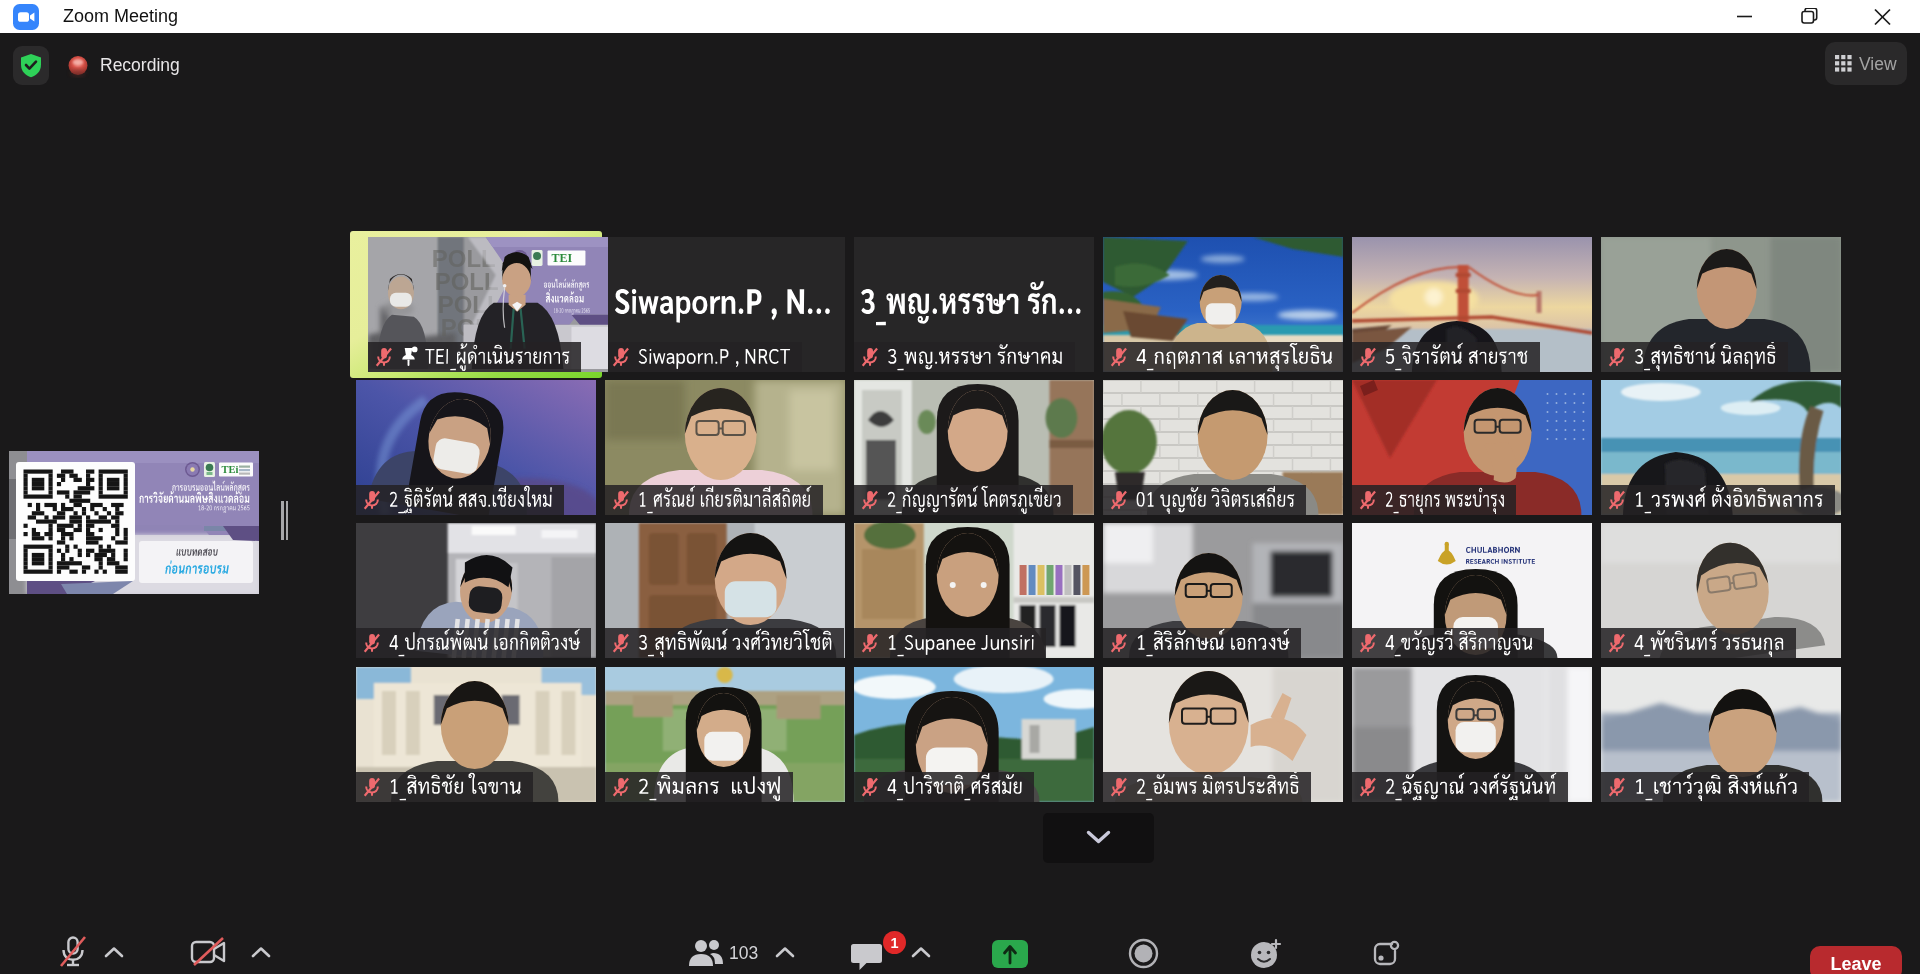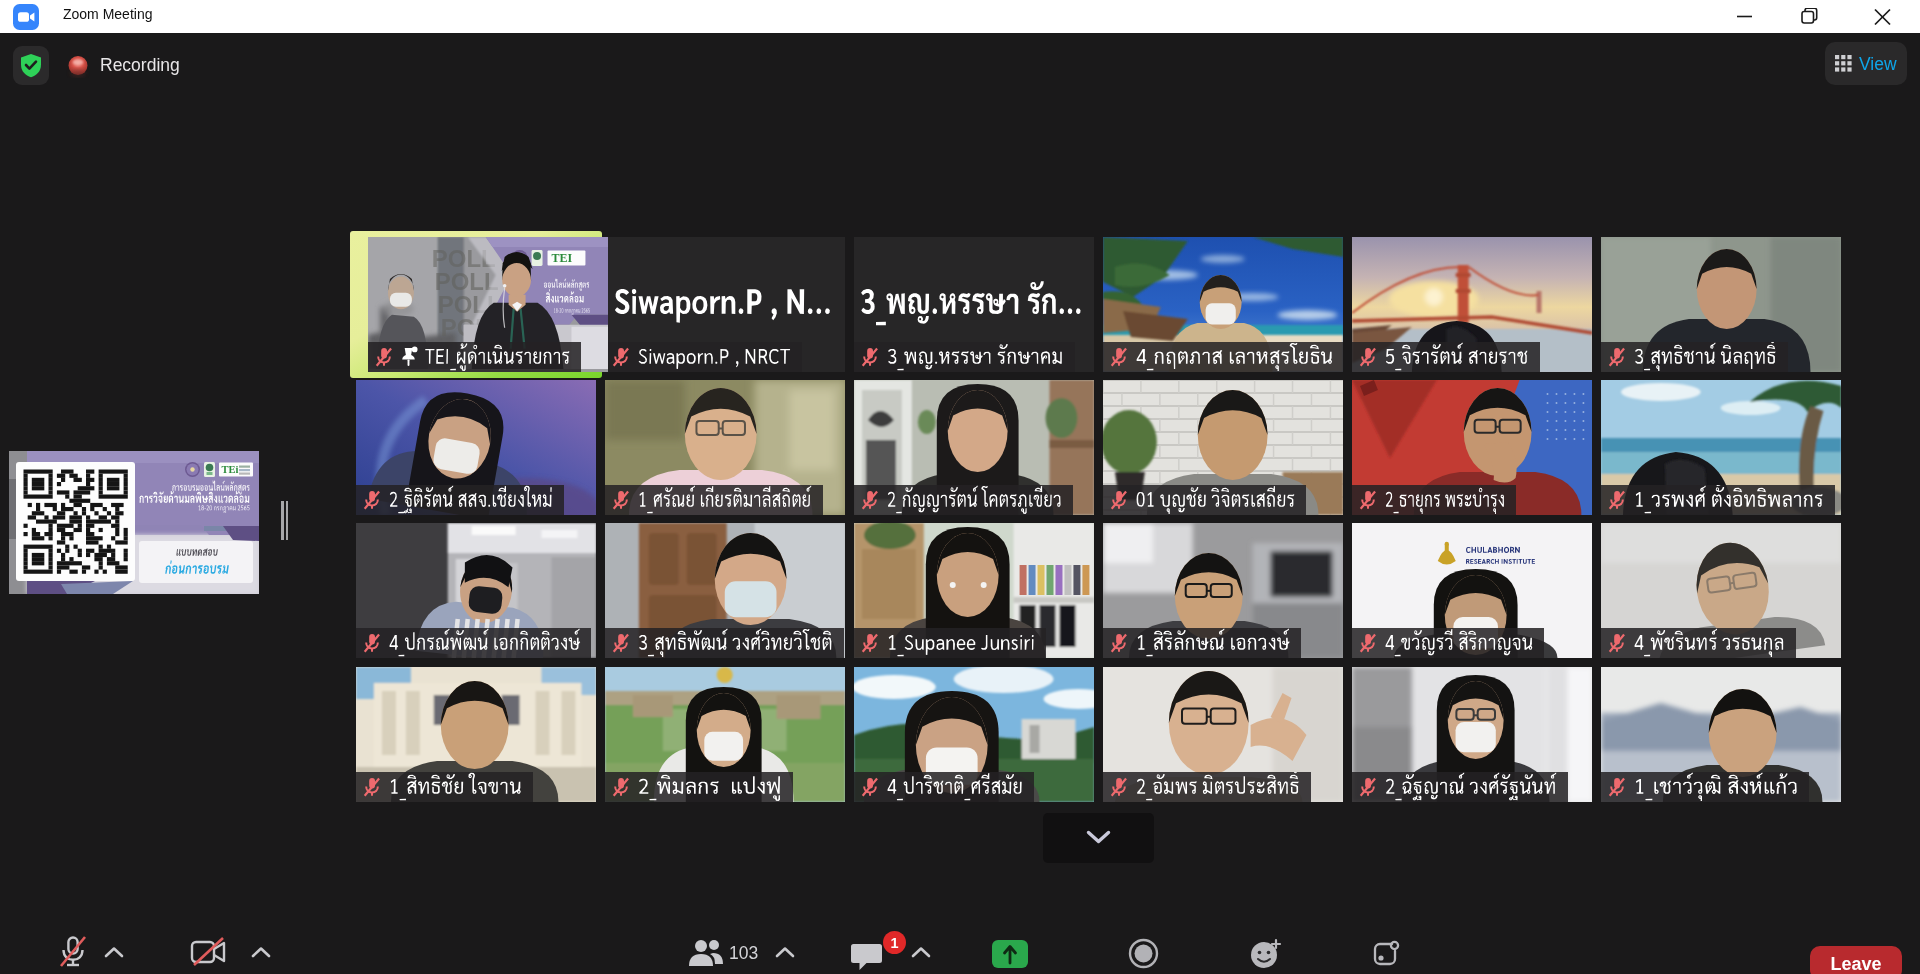--- a/index.html
+++ b/index.html
@@ -28,21 +28,21 @@
           <stop offset="1" stop-color="#8a2d28"></stop>
         </radialGradient>
 </defs>
     </svg>
     <div class="abs" style="left:0;top:0;width:1920px;height:33px;background:#fff"></div>
     <svg class="abs" style="left:13px;top:4px" width="26" height="26" viewBox="0 0 26 26">
 <rect width="26" height="26" rx="6.5" fill="#3585fc"></rect>
 <rect x="5" y="8.2" width="11" height="9.6" rx="2.6" fill="#fff"></rect>
 <path d="M17 11.6 L21.4 8.6 V17.4 L17 14.4 Z" fill="#fff"></path>
     </svg>
-    <div class="abs" style="left:63px;top:6px;font-size:14px;color:#111">Zoom Meeting</div>
+    <div class="abs" style="left:63px;top:6px;font-size:18px;color:#111">Zoom Meeting</div>
     <svg class="abs" style="left:1730px;top:8px" width="180" height="18" viewBox="0 0 180 18">
 <line x1="7" y1="8.5" x2="22" y2="8.5" stroke="#1a1a1a" stroke-width="1.6"></line>
 <rect x="72" y="3.5" width="11.5" height="11.5" rx="2.2" fill="none" stroke="#1a1a1a" stroke-width="1.6"></rect>
 <path d="M75 3.5 v-1 a2.2 2.2 0 0 1 2.2 -2.2 h7.3 a2.2 2.2 0 0 1 2.2 2.2 v7.3 a2.2 2.2 0 0 1 -2.2 2.2 h-1" fill="none" stroke="#1a1a1a" stroke-width="1.6"></path>
 <line x1="145" y1="1.5" x2="160" y2="16.5" stroke="#1a1a1a" stroke-width="1.7"></line>
 <line x1="160" y1="1.5" x2="145" y2="16.5" stroke="#1a1a1a" stroke-width="1.7"></line>
     </svg>
     <div class="abs" style="left:13px;top:46px;width:36px;height:39px;background:#2b2a2b;border-radius:9px"></div>
     <svg class="abs" style="left:19px;top:53px" width="24" height="25" viewBox="0 0 24 25">
 <path d="M12 1 L22 4.4 V11.5 C22 18.5 17.5 22.6 12 24.2 C6.5 22.6 2 18.5 2 11.5 V4.4 Z" fill="#2ed158"></path>
@@ -61,21 +61,21 @@
         <rect x="6.2" y="0" width="4.2" height="4.2"></rect>
         <rect x="12.4" y="0" width="4.2" height="4.2"></rect>
 <rect x="0" y="6.2" width="4.2" height="4.2"></rect>
         <rect x="6.2" y="6.2" width="4.2" height="4.2"></rect>
         <rect x="12.4" y="6.2" width="4.2" height="4.2"></rect>
 <rect x="0" y="12.4" width="4.2" height="4.2"></rect>
         <rect x="6.2" y="12.4" width="4.2" height="4.2"></rect>
         <rect x="12.4" y="12.4" width="4.2" height="4.2"></rect>
 </g>
     </svg>
-<div class="abs" style="left:1859px;top:54px;font-size:17.5px;color:#0ea5e9">View</div>
+<div class="abs" style="left:1859px;top:54px;font-size:17.5px;color:#a3a3a3">View</div>
     <svg class="abs" style="left:9px;top:451px" width="250" height="143" viewBox="0 0 250 143">
       <rect width="250" height="143" fill="#8f84b5"></rect>
       <rect x="0" y="0" width="18" height="143" fill="#8e8e92"></rect>
       <rect x="0" y="28" width="18" height="60" fill="#6f6f73"></rect>
       <path d="M55 0 L130 0 L95 14 L55 14 Z" fill="#b3a8d2" opacity="0.8"></path>
       <rect x="18" y="84" width="232" height="59" fill="#cfcdd6"></rect>
       <rect x="18" y="84" width="232" height="59" fill="#dcdae2" filter="url(#b2)"></rect>
       <path d="M18 0 L250 0 L250 84 L200 84 L192 74 L18 74 Z" fill="#9185b7"></path>
       <path d="M18 0 L250 0 L250 12 L18 12 Z" fill="#9b90c0"></path>
       <path d="M195 75 L222 75 L217 80 L195 80 Z" fill="#7a86a8"></path>

